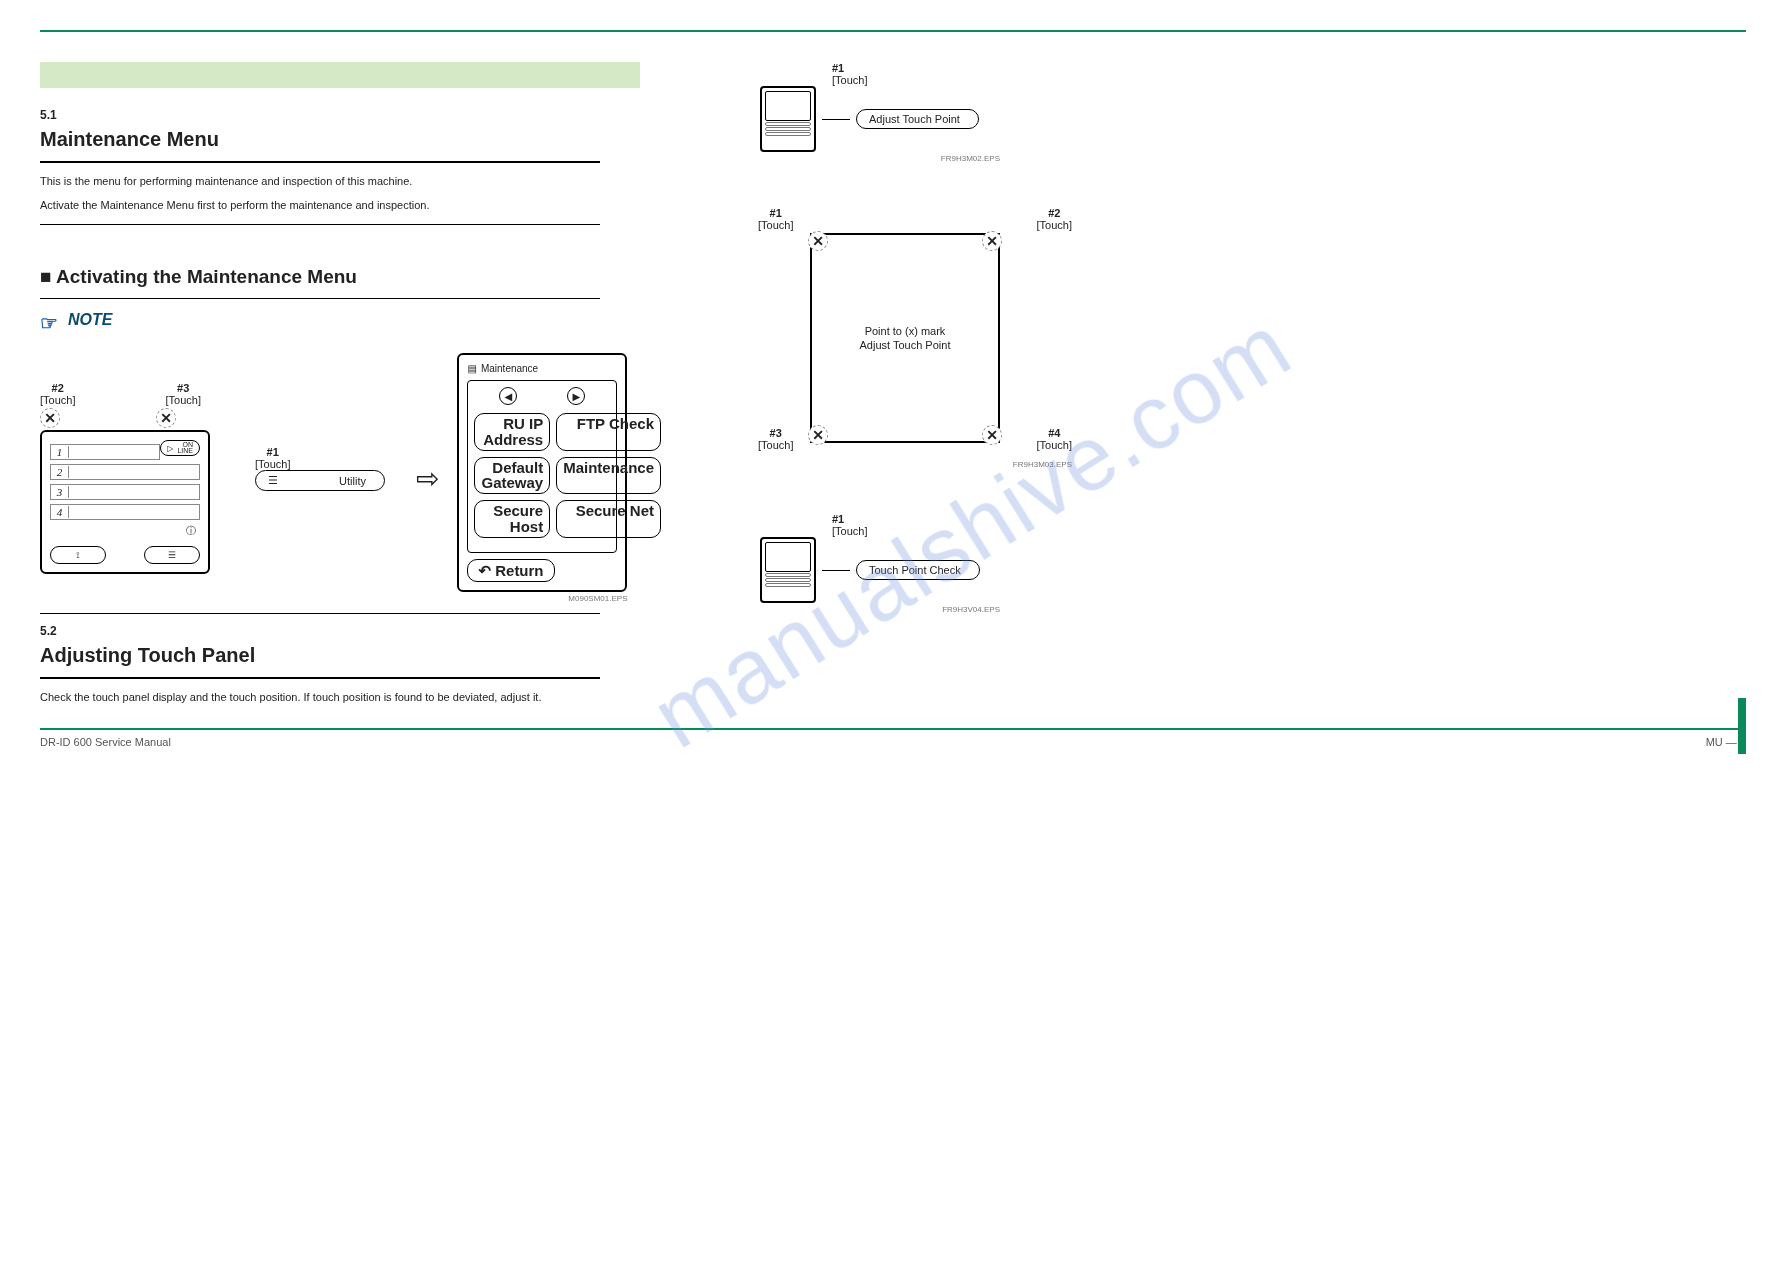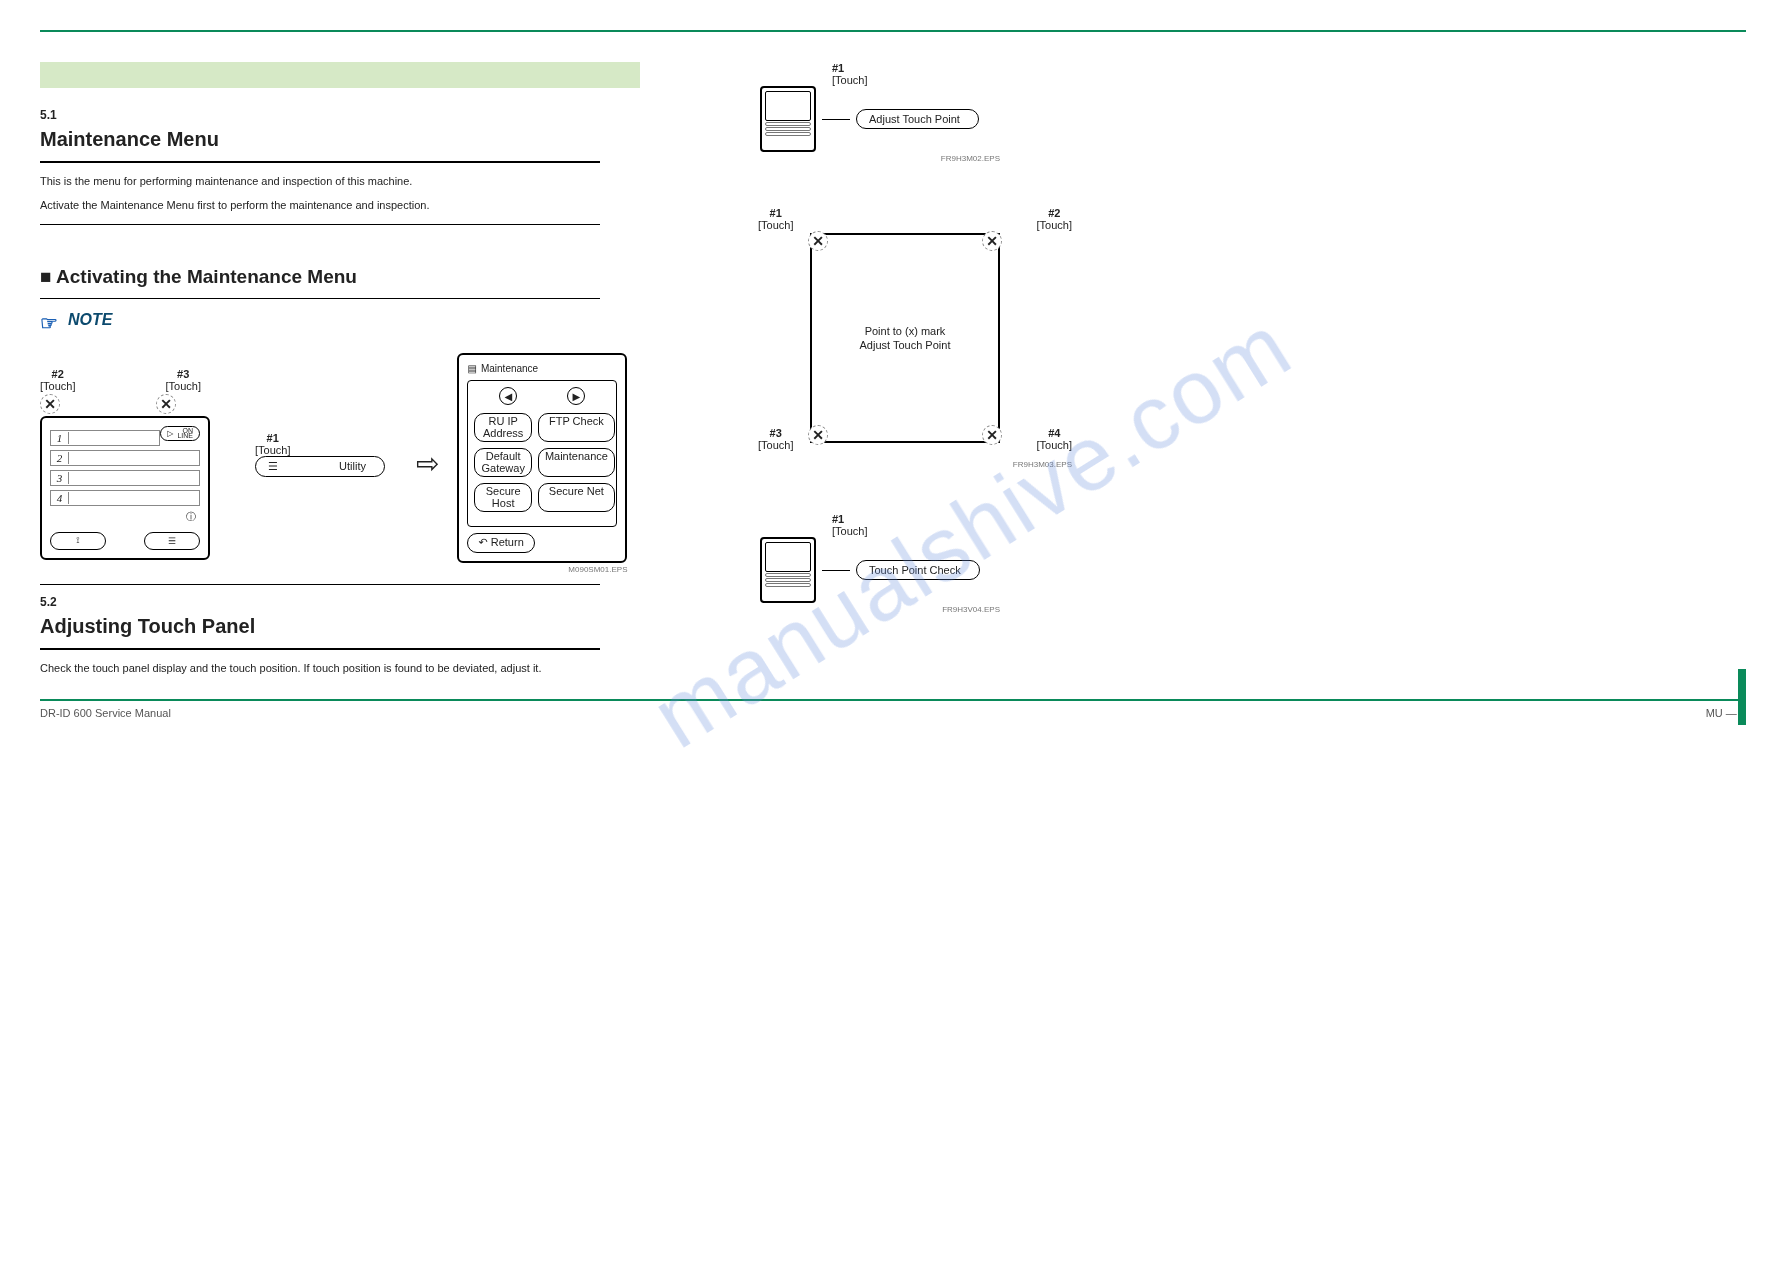--- a/index.html
+++ b/index.html
@@ -47,21 +47,21 @@
     display:inline-flex; align-items:center; justify-content:center;
     border:1px dashed #888; border-radius:50%;
   }
   .touch-label { font-size:11px; text-align:center; line-height:1.1; }
   .touch-tag { font-weight:bold; }
   .pill {
     border:1px solid #000; border-radius:12px; padding:3px 18px 3px 12px;
     font-size:11px; display:inline-flex; align-items:center; gap:12px;
     background:#fff; white-space:nowrap;
   }
-  .mini-pill { border:1px solid #000; border-radius:10px; padding:2px 6px; font-size:11px; text-align:center; line-height:1.05; display:inline-block;}
+  .mini-pill { border:1px solid #000; border-radius:10px; padding:2px 6px; font-size:15px; text-align:right; line-height:1.05; display:inline-block;font-weight:bold;}
   .maint-panel { width: 170px; }
   .maint-grid { display:grid; grid-template-columns:1fr 1fr; gap:6px; margin:8px 0;}
   .arrow-right { font-size:28px; }
   .small-figlabel { font-size:8px; color:#777; text-align:right; margin-top:2px;}
   
   .fig-block { margin-bottom: 40px; }
   .mini-device {
     border:2px solid #000; border-radius:4px; width:56px; height:66px;
     padding:3px; font-size:7px; display:flex; flex-direction:column; gap:1px;
   }

